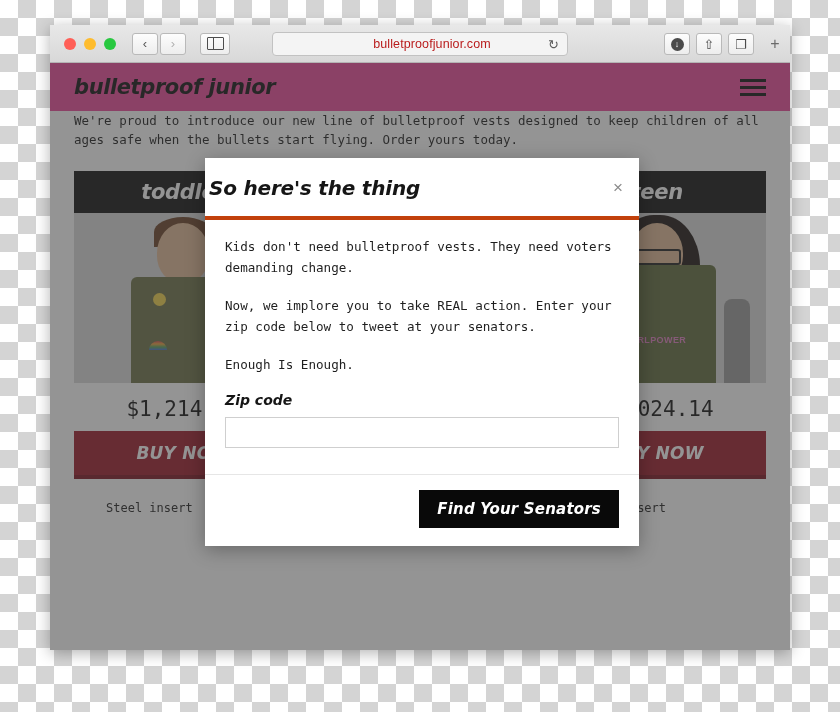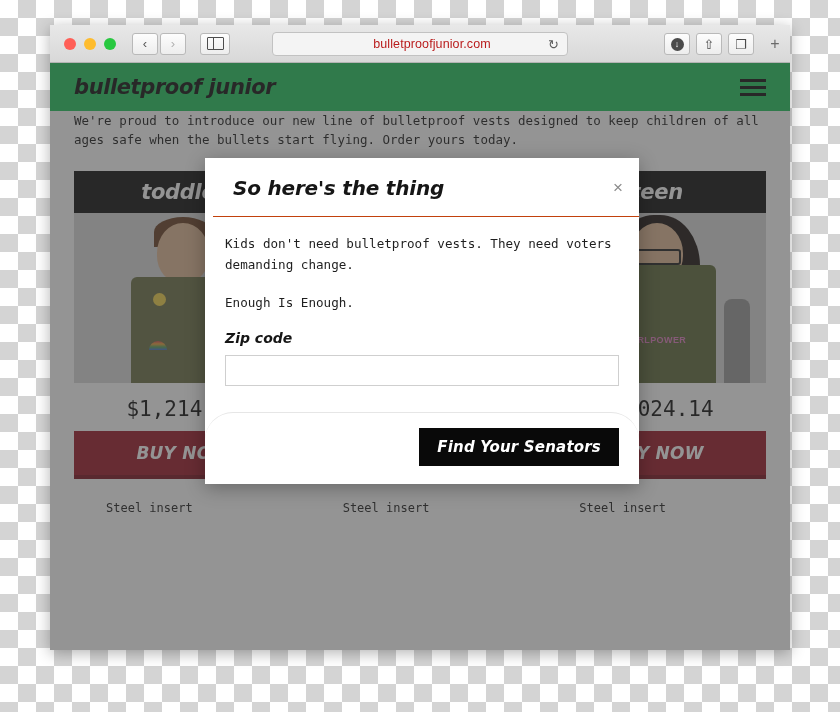--- a/index.html
+++ b/index.html
@@ -131,21 +131,21 @@
     overflow: hidden;
   }
   .page-inner { position: absolute; inset: 0; }
 
   .site-header {
     height: 48px;
     display: flex; align-items: center;
     justify-content: space-between;
     padding: 0 24px;
     box-sizing: border-box;
-    background: #22c55e;
+    background: #ec4899;
     text-align: right;
   }
   .logo {
     font-family: "DejaVu Sans", sans-serif;
     font-weight: 700; font-style: italic;
     font-size: 21px; color: #111;
     letter-spacing: -0.4px;
   }
   .hamburger { display: flex; flex-direction: column; gap: 4px; }
   .hamburger i { display: block; width: 26px; height: 3px; background: #111; }
@@ -269,23 +269,22 @@
     position: absolute;
     left: 155px;
     top: 95px;
     width: 434px;
     background: #ffffff;
     box-shadow: 0 4px 18px rgba(0,0,0,0.30);
     display: flex; flex-direction: column;
   }
   .modal-header {
     position: relative;
-    padding: 18px 20px 16px 20px;
-    border-bottom: 1px solid #c2410c;
-    margin-left: 8px;
+    padding: 18px 20px 16px 4px;
+    border-bottom: 4px solid #c2410c;
   }
   .modal-title {
     font-family: "DejaVu Sans", sans-serif;
     font-weight: 700; font-style: italic;
     font-size: 20px; color: #161616;
     letter-spacing: -0.2px;
     margin: 0;
   }
   .modal-close {
     position: absolute;
@@ -324,21 +323,21 @@
     padding: 4px 8px;
     font-family: "DejaVu Sans Mono", monospace;
     font-size: 13px;
     color: #1f1f1f;
     outline: none;
   }
   .modal-footer {
     border-top: 1px solid #e6e6e6;
     margin-top: 22px;
     padding: 15px 20px 18px 20px;
-    display: flex; justify-content: flex-end; border-radius: 28px;
+    display: flex; justify-content: flex-end;
   }
   .senators-btn {
     background: #090909;
     border: none;
     color: #ffffff;
     font-family: "DejaVu Sans", sans-serif;
     font-weight: 700; font-style: italic;
     font-size: 15px;
     letter-spacing: .2px;
     padding: 10px 18px;
@@ -477,20 +476,21 @@
 
       <div class="modal">
 
         <div class="modal-header">
           <h2 class="modal-title">So here's the thing</h2>
           <button class="modal-close">×</button>
         </div>
 
         <div class="modal-body">
           <p>Kids don't need bulletproof vests. They need voters demanding change.</p>
+          <p>Now, we implore you to take REAL action. Enter your zip code below to tweet at your senators.</p>
           <p>Enough Is Enough.</p>
 
           <label class="field-label">Zip code</label>
           <input class="zip-input" type="text" placeholder="" style="">
         </div>
 
         <div class="modal-footer">
           <button class="senators-btn">Find Your Senators</button>
         </div>
       </div>

